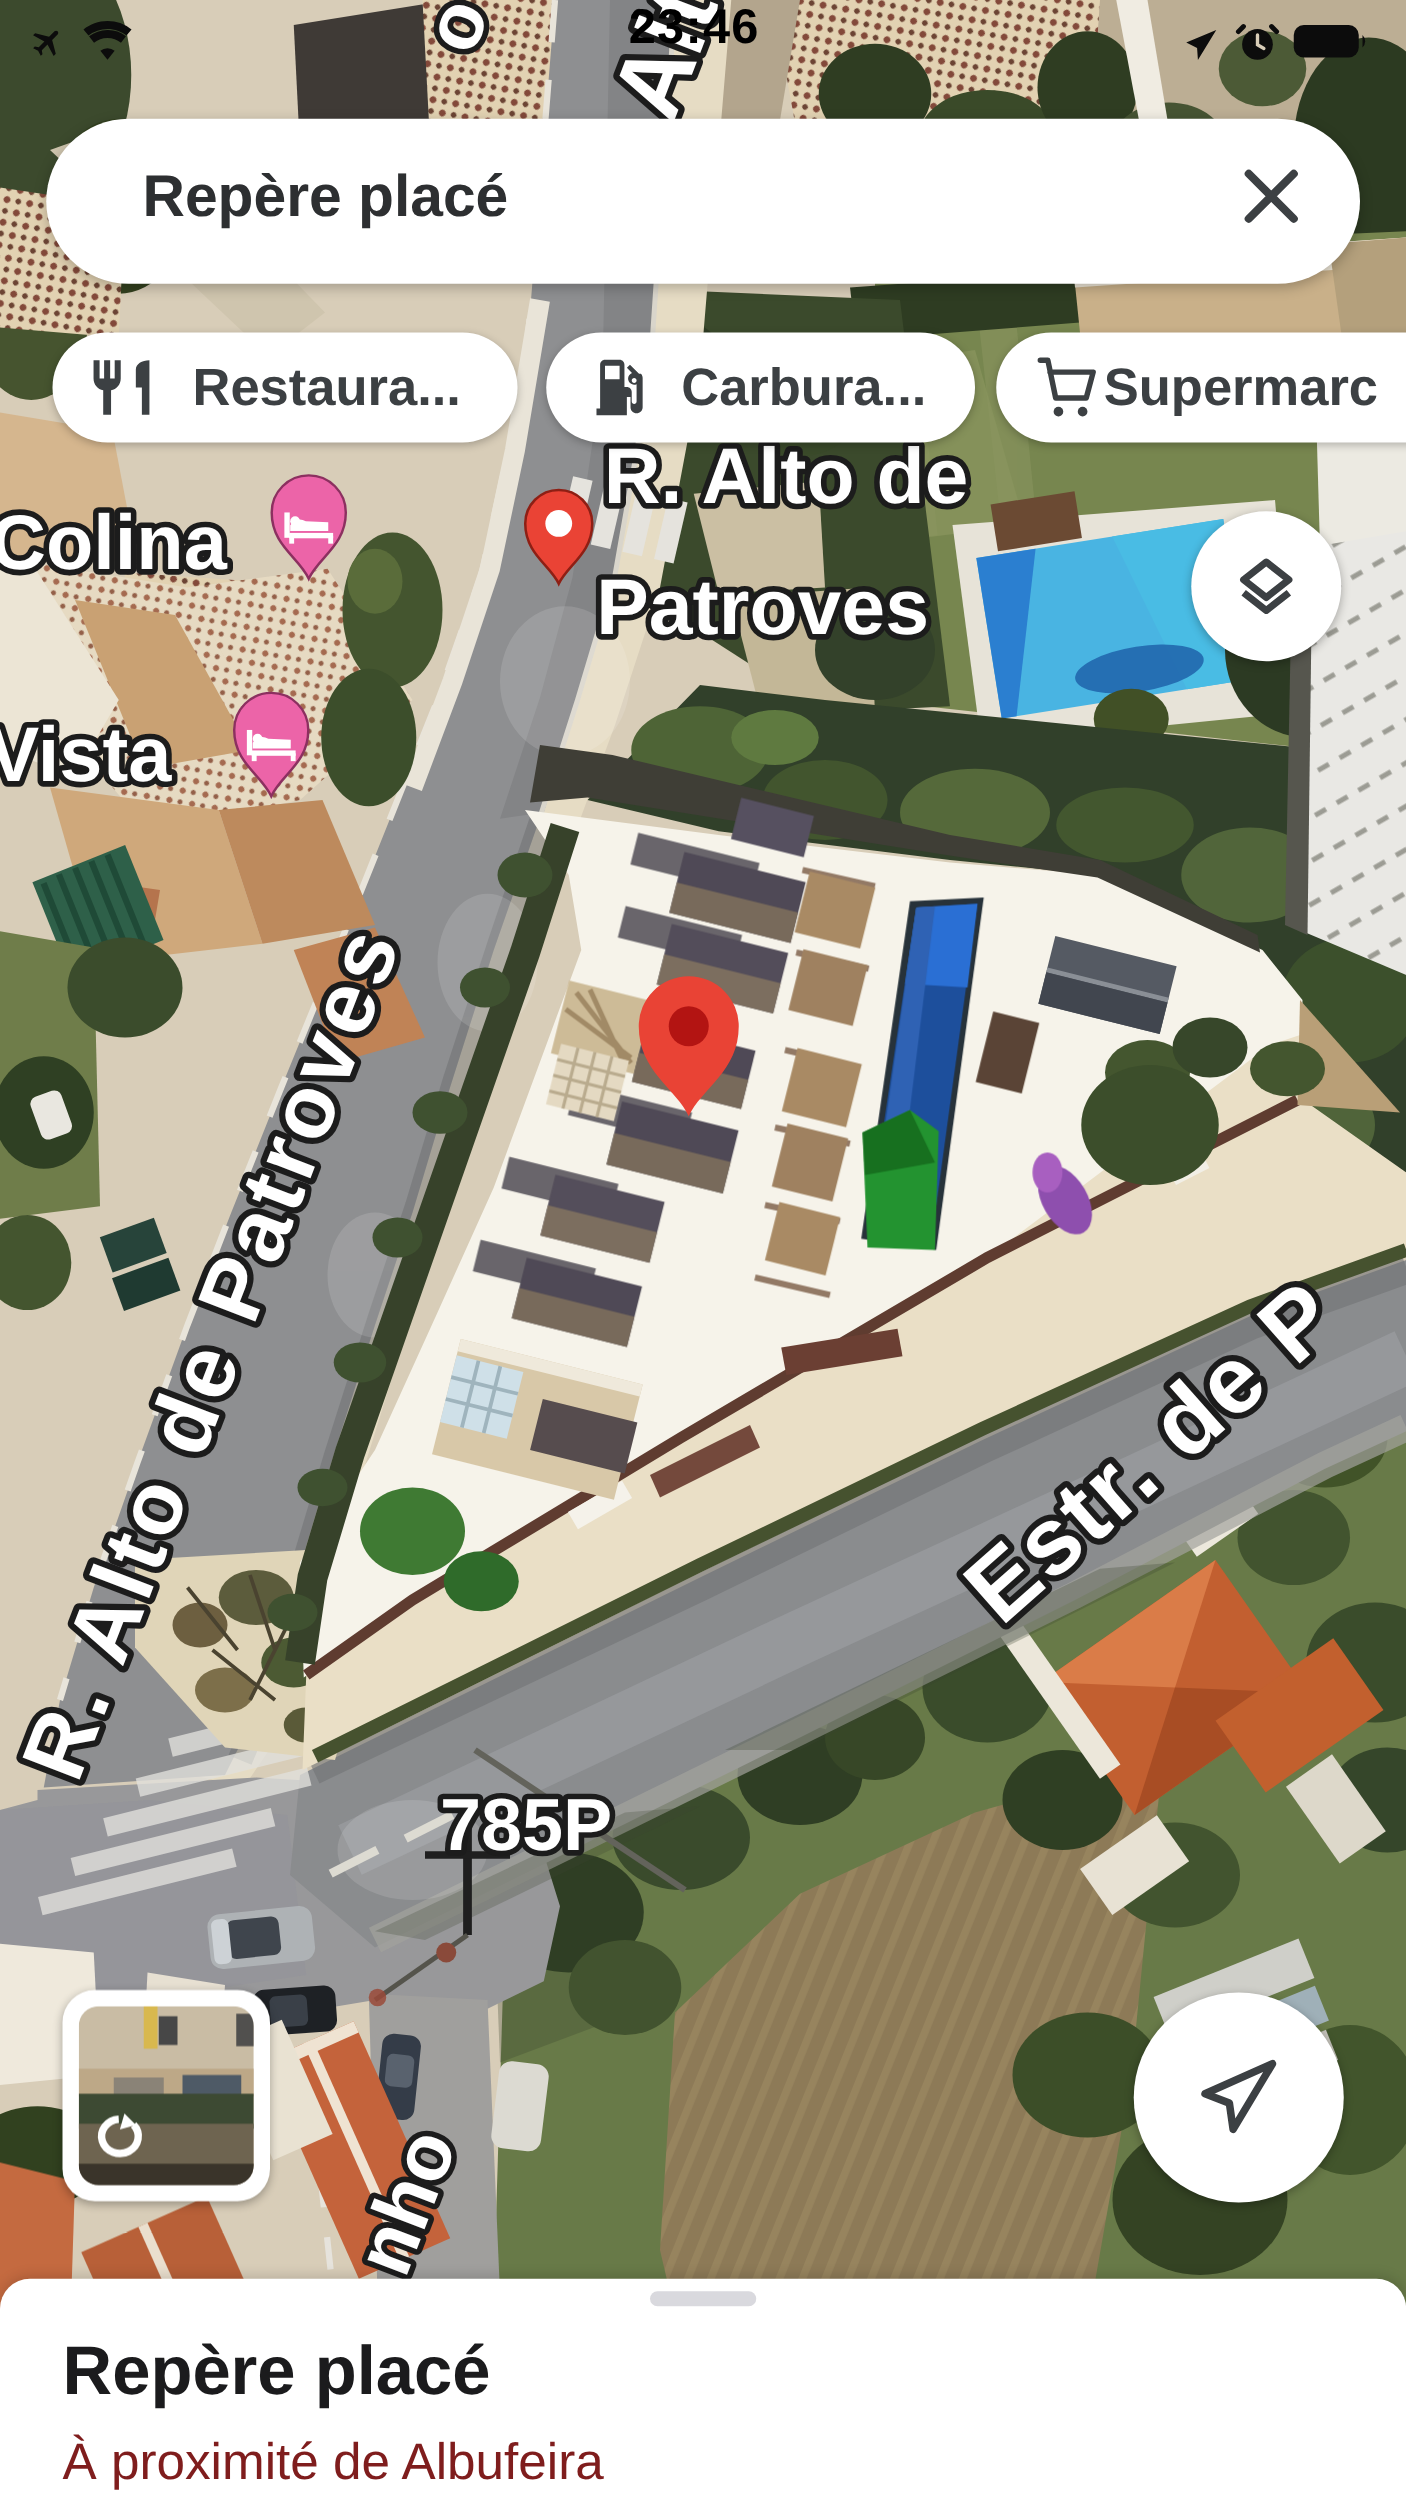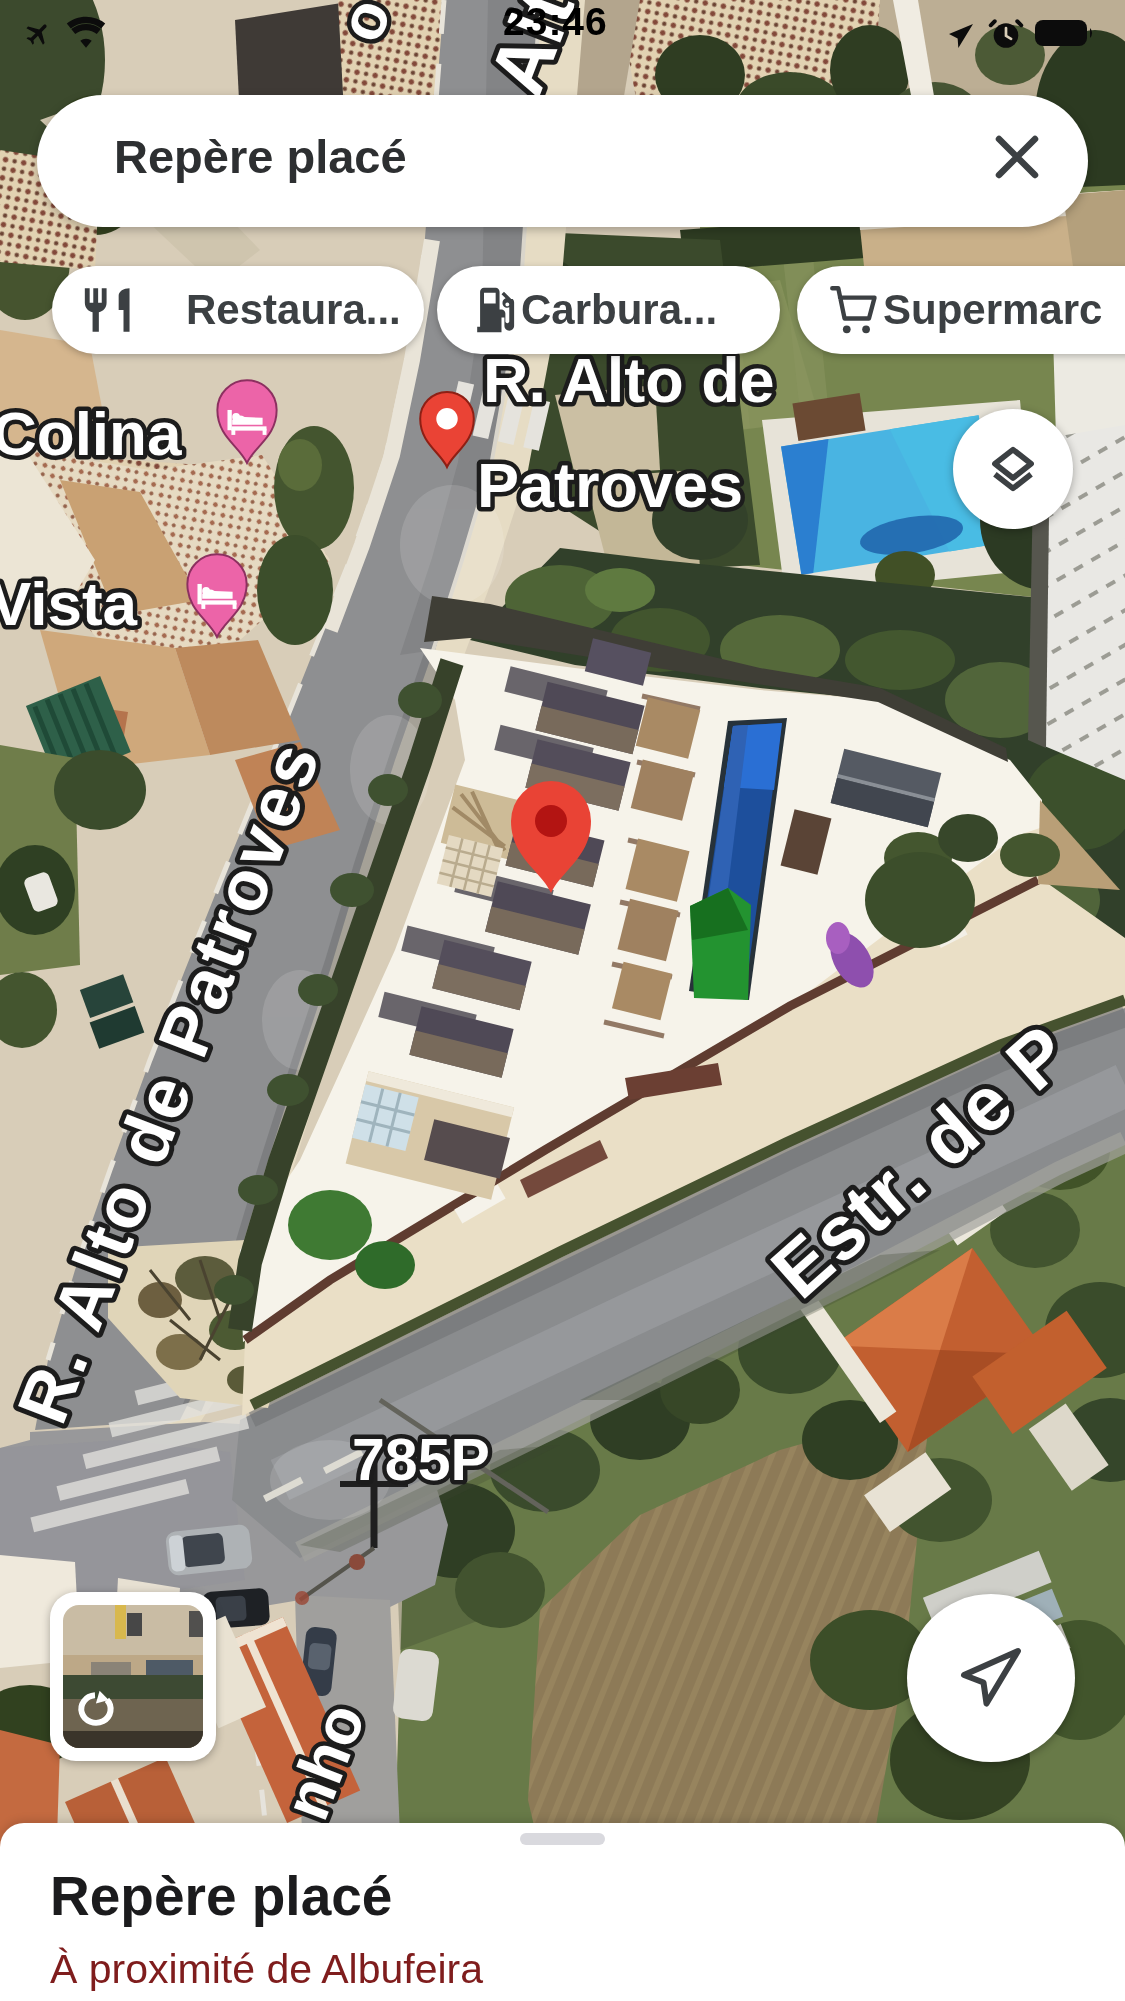--- a/index.html
+++ b/index.html
@@ -614,33 +614,33 @@
 </svg>
 
 <div style="position:absolute;left:37px;top:95px;width:1051px;height:132px;background:#fff;border-radius:66px;box-shadow:0 3px 10px rgba(0,0,0,.25);"></div>
 
 <div style="position:absolute;left:114px;top:129px;font-size:47px;font-weight:600;color:#2d2f31;">Repère placé</div>
 
 <svg style="position:absolute;left:995px;top:135px;" width="44" height="44" viewBox="0 0 44 44">
   <path d="M4 4 L40 40 M40 4 L4 40" stroke="#3c4043" stroke-width="6.5" stroke-linecap="round" fill="none"></path>
 </svg>
 
-<div class="chip" style="left:52px;width:372px;gap:22px;">
+<div class="chip" style="left:42px;width:372px;">
   <svg style="margin-left:28px;" width="58" height="58" viewBox="0 0 24 24" fill="#3c4043">
     <path d="M11 9h-1.5V3h-2v6H6V3H4v6c0 2 1.4 3.6 3.2 3.9V21h2.6v-8.1C11.6 12.6 13 11 13 9V3h-2v6z" transform="translate(-2,0)"></path>
     <path d="M16 6v6h2v9h2.5V3C18 3 16 4.3 16 6z" transform="translate(0,0)"></path>
   </svg>
   <span style="margin-left:26px;">Restaura...</span>
 </div>
 
 <div class="chip" style="left:437px;width:343px;">
   <svg style="margin-left:28px;" width="56" height="56" viewBox="0 0 24 24" fill="#3c4043">
     <path d="M19.8 7.3l.01-.01-3.1-3.09-1.06 1.06 1.75 1.75c-.78.3-1.34 1.05-1.34 1.94 0 1.15.93 2.08 2.08 2.08.3 0 .57-.06.83-.18v5.98c0 .46-.37.83-.83.83s-.83-.37-.83-.83V13.5c0-.92-.75-1.67-1.67-1.67h-.83V4.17C14.81 3.25 14.06 2.5 13.14 2.5H8.14c-.92 0-1.67.75-1.67 1.67v15H5.22V21.5h10.42v-6.25h1.25v3.54c0 1.15.93 2.08 2.08 2.08s2.08-.93 2.08-2.08V8.75c0-.57-.23-1.09-.6-1.45zM13.14 9.17H8.14V4.58h5v4.59zm5 1.25c-.46 0-.83-.37-.83-.83s.37-.83.83-.83.83.37.83.83-.37.83-.83.83z"></path>
   </svg>
-  <span style="">Carbura...</span>
+  <span style="margin-left:24px;">Carbura...</span>
 </div>
 
 <div class="chip" style="left:797px;width:400px;">
   <svg style="margin-left:28px;" width="58" height="58" viewBox="0 0 24 24" fill="none" stroke="#3c4043" stroke-width="1.8">
     <circle cx="9" cy="20" r="1.6" fill="#3c4043" stroke="none"></circle>
     <circle cx="17" cy="20" r="1.6" fill="#3c4043" stroke="none"></circle>
     <path d="M3 3h2.5l2.6 12.5h10.1l2.3-8.6H6.2" stroke-linejoin="round" stroke-linecap="round"></path>
   </svg>
   <span style="">Supermarc</span>
 </div>

